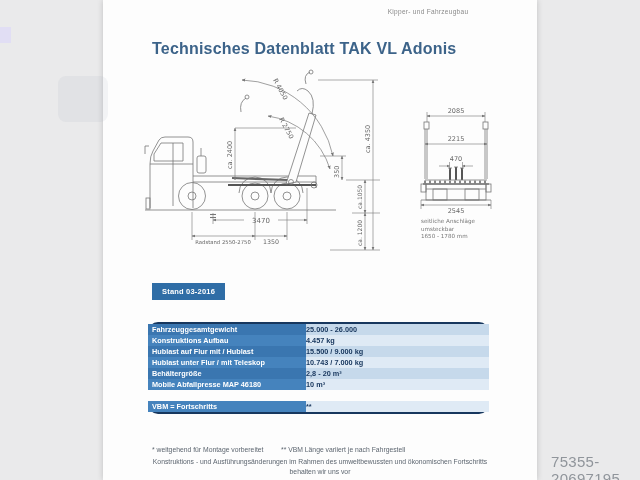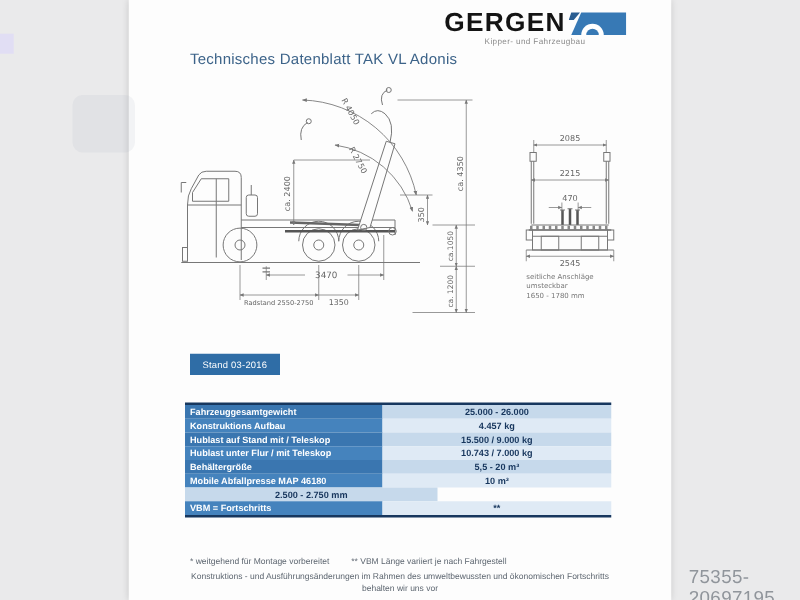--- a/index.html
+++ b/index.html
@@ -21,42 +21,42 @@
     position:absolute;left:58px;top:76px;width:50px;height:46px;
     background:rgba(150,155,175,.10);border-radius:8px;z-index:3;
   }
   
   .logo{position:absolute;left:250px;top:8px;width:150px;text-align:center;}
   .logo-row{display:flex;align-items:center;justify-content:center;gap:2px;}
   .logo-text{font-size:21px;font-weight:bold;color:#141414;letter-spacing:1px;line-height:22px;}
   .logo-sub{font-size:6.5px;color:#8a8a8a;margin-top:0;letter-spacing:.3px;}
   .title{
     position:absolute;left:49px;top:40px;
-    font-size:12px;font-weight:normal;color:#3c6389;letter-spacing:.2px;
+    font-size:16px;font-weight:bold;color:#3c6389;letter-spacing:.2px;
   }
   
   .drawing{position:absolute;left:37px;top:66px;width:360px;height:204px;}
   
   .badge{
     position:absolute;left:49px;top:283px;
-    background:#2f6da6;color:#fff;font-size:7.5px;font-weight:normal;
+    background:#2f6da6;color:#fff;font-size:7.5px;font-weight:bold;
     padding:4px 10px 4px 10px;letter-spacing:.2px;
   }
   
   .spec-table{
     position:absolute;left:45px;top:322px;width:341px;
-    border-top:2px solid #17375e;border-bottom:2px solid #17375e;
+    border-top:2px solid #17375e;border-bottom:2px solid #17375e;border-radius:10px;
   }
   .trow{display:flex;height:11px;line-height:11px;}
   .tlabel{
     width:170px;color:#fff;font-size:7.3px;font-weight:bold;
     padding-left:4px;white-space:nowrap;overflow:hidden;
   }
   .tvalue{
-    width:202px;color:#17365d;font-size:7.3px;font-weight:600;text-align:center;
+    width:202px;color:#17365d;font-size:7.3px;font-weight:600;text-align:left;
     white-space:nowrap;
   }
   .trow:nth-child(odd) .tlabel{background:#3a76b0;}
   .trow:nth-child(even) .tlabel{background:#4583bd;}
   .trow:nth-child(odd) .tvalue{background:#c6d9eb;}
   .trow:nth-child(even) .tvalue{background:#dfeaf5;}
   
   .fnote{position:absolute;font-size:6.8px;color:#5d6670;white-space:nowrap;}
   .fnote1{left:49px;top:446px;}
   .fnote2{left:178px;top:446px;}
@@ -69,29 +69,20 @@
     font-size:15px;color:#90959b;letter-spacing:.3px;
   }
   svg text{font-family:"DejaVu Sans",sans-serif;}
 </style>
 </head>
 <body>
 
 <div class="page">
 
   <div class="logo">
-    <div class="logo-row">
-      <span class="logo-text">GERGEN</span>
-      <svg width="46" height="22" viewBox="0 0 46 22">
-        <polygon points="10,2 46,2 46,20 2,20" fill="#3779b5"></polygon>
-        <polygon points="2,2 9,2 4,8 0,8" fill="#2a5d91"></polygon>
-        <path d="M10,20 A9,9 0 0 1 28,20 Z" fill="#ffffff"></path>
-        <path d="M14,20 A5,5 0 0 1 24,20 Z" fill="#3779b5"></path>
-      </svg>
-    </div>
     <div class="logo-sub">Kipper- und Fahrzeugbau</div>
   </div>
 
   <div class="title">Technisches Datenblatt TAK VL Adonis</div>
 
   <svg class="drawing" viewBox="0 0 360 200">
     <defs>
       <marker id="ar" viewBox="0 0 10 10" refX="9" refY="5" markerWidth="5.5" markerHeight="5.5" orient="auto-start-reverse">
         <path d="M0,1 L10,5 L0,9 z" fill="#777"></path>
       </marker>
@@ -241,37 +232,36 @@
   <div class="spec-table">
     <div class="trow">
       <div class="tlabel">Fahrzeuggesamtgewicht</div>
       <div class="tvalue">25.000 - 26.000</div>
     </div>
     <div class="trow">
       <div class="tlabel">Konstruktions Aufbau</div>
       <div class="tvalue">4.457 kg</div>
     </div>
     <div class="trow">
-      <div class="tlabel">Hublast auf Stand mit / Teleskop</div>
+      <div class="tlabel">Hublast auf Flur mit / Hublast</div>
       <div class="tvalue">15.500 / 9.000 kg</div>
     </div>
     <div class="trow">
       <div class="tlabel">Hublast unter Flur / mit Teleskop</div>
       <div class="tvalue">10.743 / 7.000 kg</div>
     </div>
     <div class="trow">
       <div class="tlabel">Behältergröße</div>
-      <div class="tvalue">5,5 - 20 m³</div>
+      <div class="tvalue">2,8 - 20 m³</div>
     </div>
     <div class="trow">
       <div class="tlabel">Mobile Abfallpresse MAP 46180</div>
       <div class="tvalue">10 m³</div>
     </div>
     <div class="trow">
-      <div class="tvalue">2.500 - 2.750 mm</div>
     </div>
     <div class="trow">
       <div class="tlabel">VBM = Fortschritts</div>
       <div class="tvalue">**</div>
     </div>
   </div>
 
   <div class="fnote fnote1">* weitgehend für Montage vorbereitet</div>
   <div class="fnote fnote2">** VBM Länge variiert je nach Fahrgestell</div>
   <div class="disclaimer disc1">Konstruktions - und Ausführungsänderungen im Rahmen des umweltbewussten und ökonomischen Fortschritts</div>

